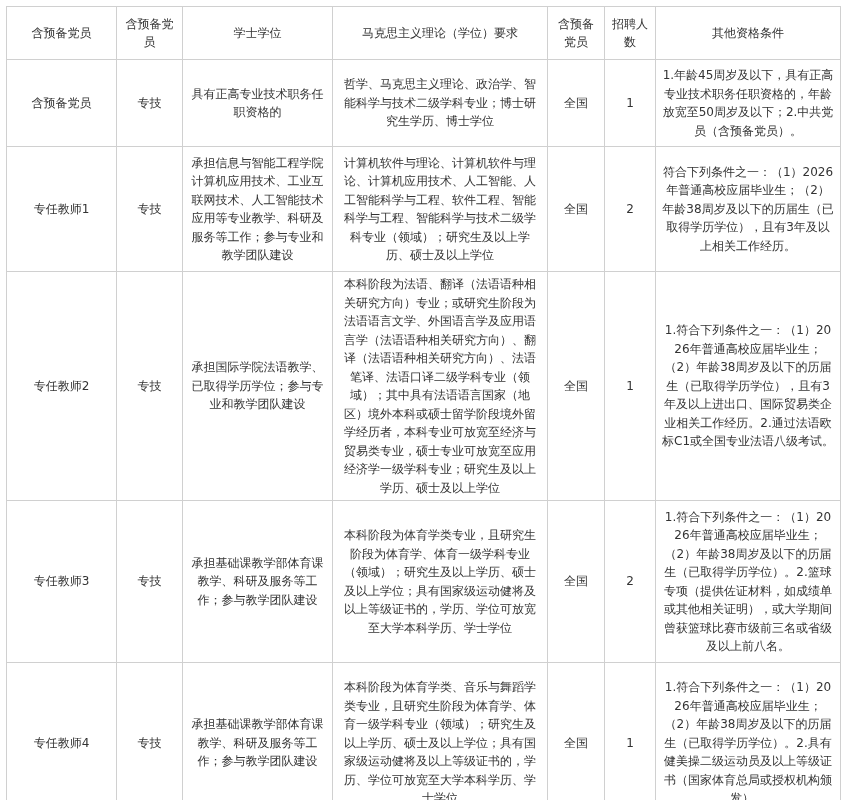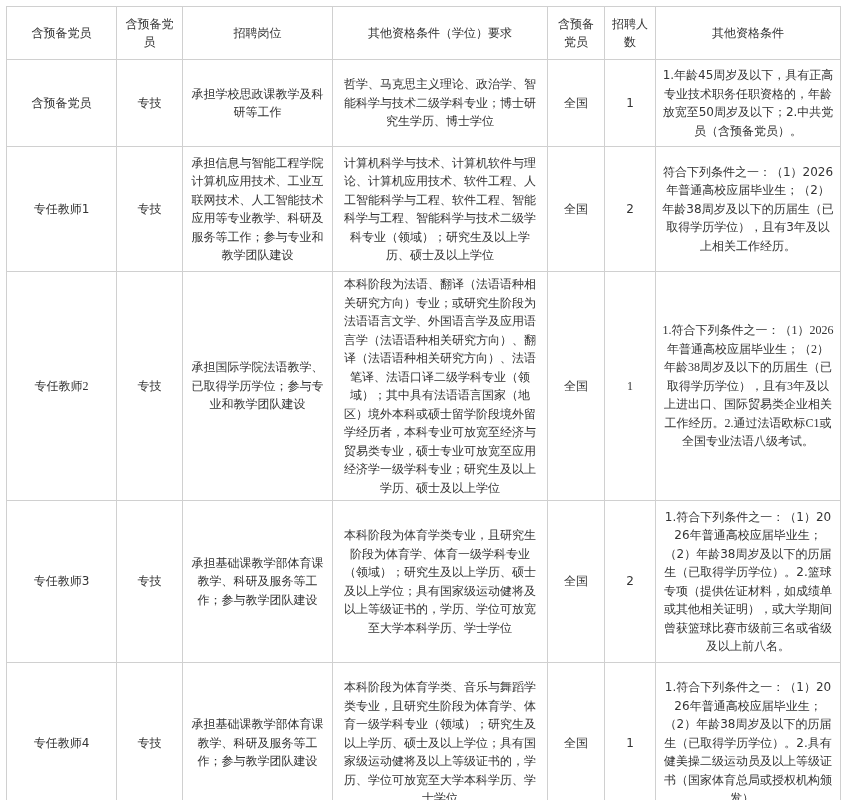--- a/index.html
+++ b/index.html
@@ -17,21 +17,21 @@
     text-align: center;
     vertical-align: middle;
     padding: 0 6px;
     line-height: 18.5px;
     font-weight: normal;
     word-break: break-all;
   }
   th { height: 52px; }
   tr.r1 td { height: 86px; }
   tr.r2 td { height: 124px; }
-  tr.r3 td { height: 228px; font-family: Liberation Serif, serif; }
+  tr.r3 td { height: 228px; }
   tr.r4 td { height: 161px; }
   tr.r5 td { height: 160px; }
 </style>
 </head>
 <body>
 
 <div class="wrap">
 <table>
   <colgroup>
     <col style="width:110px">
@@ -39,42 +39,42 @@
     <col style="width:150px">
     <col style="width:215px">
     <col style="width:57px">
     <col style="width:51px">
     <col style="width:185px">
   </colgroup>
   <thead>
     <tr>
       <th>含预备党员</th>
       <th>含预备党员</th>
-      <th>招聘岗位</th>
-      <th>其他资格条件（学位）要求</th>
+      <th>学士学位</th>
+      <th>马克思主义理论（学位）要求</th>
       <th>含预备党员</th>
       <th>招聘人数</th>
       <th>其他资格条件</th>
     </tr>
   </thead>
   <tbody>
     <tr class="r1">
       <td>含预备党员</td>
       <td>专技</td>
-      <td>承担学校思政课教学及科研等工作</td>
+      <td>具有正高专业技术职务任职资格的</td>
       <td>哲学、马克思主义理论、政治学、智能科学与技术二级学科专业；博士研究生学历、博士学位</td>
       <td>全国</td>
       <td>1</td>
       <td>1.年龄45周岁及以下，具有正高专业技术职务任职资格的，年龄放宽至50周岁及以下；2.中共党员（含预备党员）。</td>
     </tr>
     <tr class="r2">
       <td>专任教师1</td>
       <td>专技</td>
       <td>承担信息与智能工程学院计算机应用技术、工业互联网技术、人工智能技术应用等专业教学、科研及服务等工作；参与专业和教学团队建设</td>
-      <td>计算机科学与技术、计算机软件与理论、计算机应用技术、软件工程、人工智能科学与工程、软件工程、智能科学与工程、智能科学与技术二级学科专业（领域）；研究生及以上学历、硕士及以上学位</td>
+      <td>计算机软件与理论、计算机软件与理论、计算机应用技术、人工智能、人工智能科学与工程、软件工程、智能科学与工程、智能科学与技术二级学科专业（领域）；研究生及以上学历、硕士及以上学位</td>
       <td>全国</td>
       <td>2</td>
       <td>符合下列条件之一：（1）2026年普通高校应届毕业生；（2）年龄38周岁及以下的历届生（已取得学历学位），且有3年及以上相关工作经历。</td>
     </tr>
     <tr class="r3">
       <td>专任教师2</td>
       <td>专技</td>
       <td>承担国际学院法语教学、已取得学历学位；参与专业和教学团队建设</td>
       <td>本科阶段为法语、翻译（法语语种相关研究方向）专业；或研究生阶段为法语语言文学、外国语言学及应用语言学（法语语种相关研究方向）、翻译（法语语种相关研究方向）、法语笔译、法语口译二级学科专业（领域）；其中具有法语语言国家（地区）境外本科或硕士留学阶段境外留学经历者，本科专业可放宽至经济与贸易类专业，硕士专业可放宽至应用经济学一级学科专业；研究生及以上学历、硕士及以上学位</td>
       <td>全国</td>

